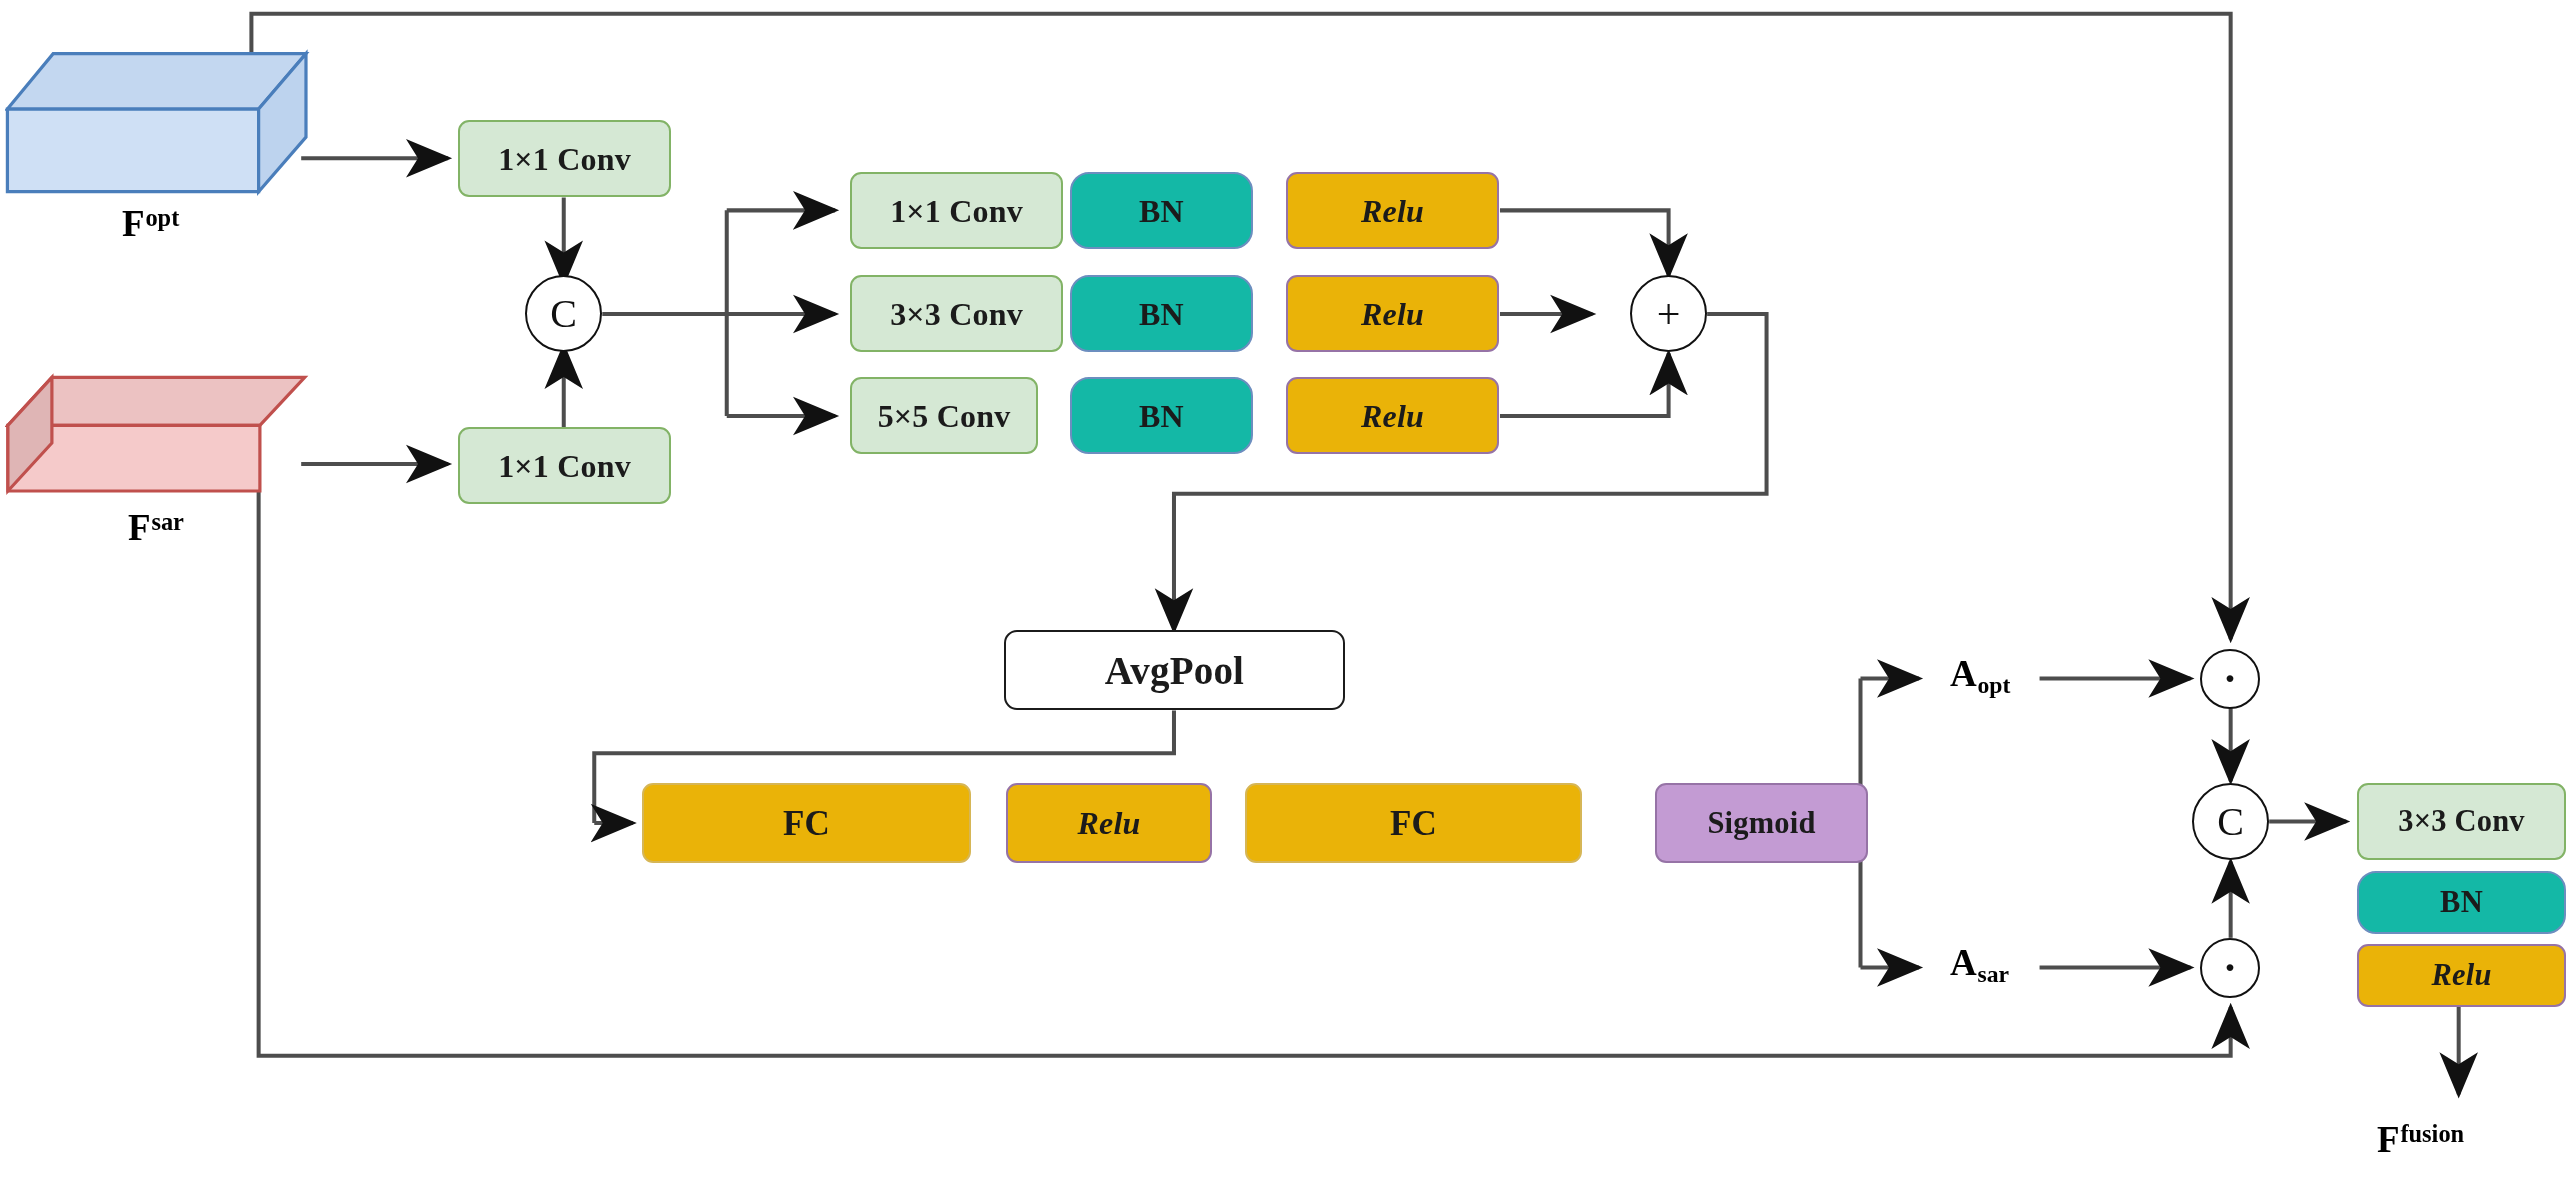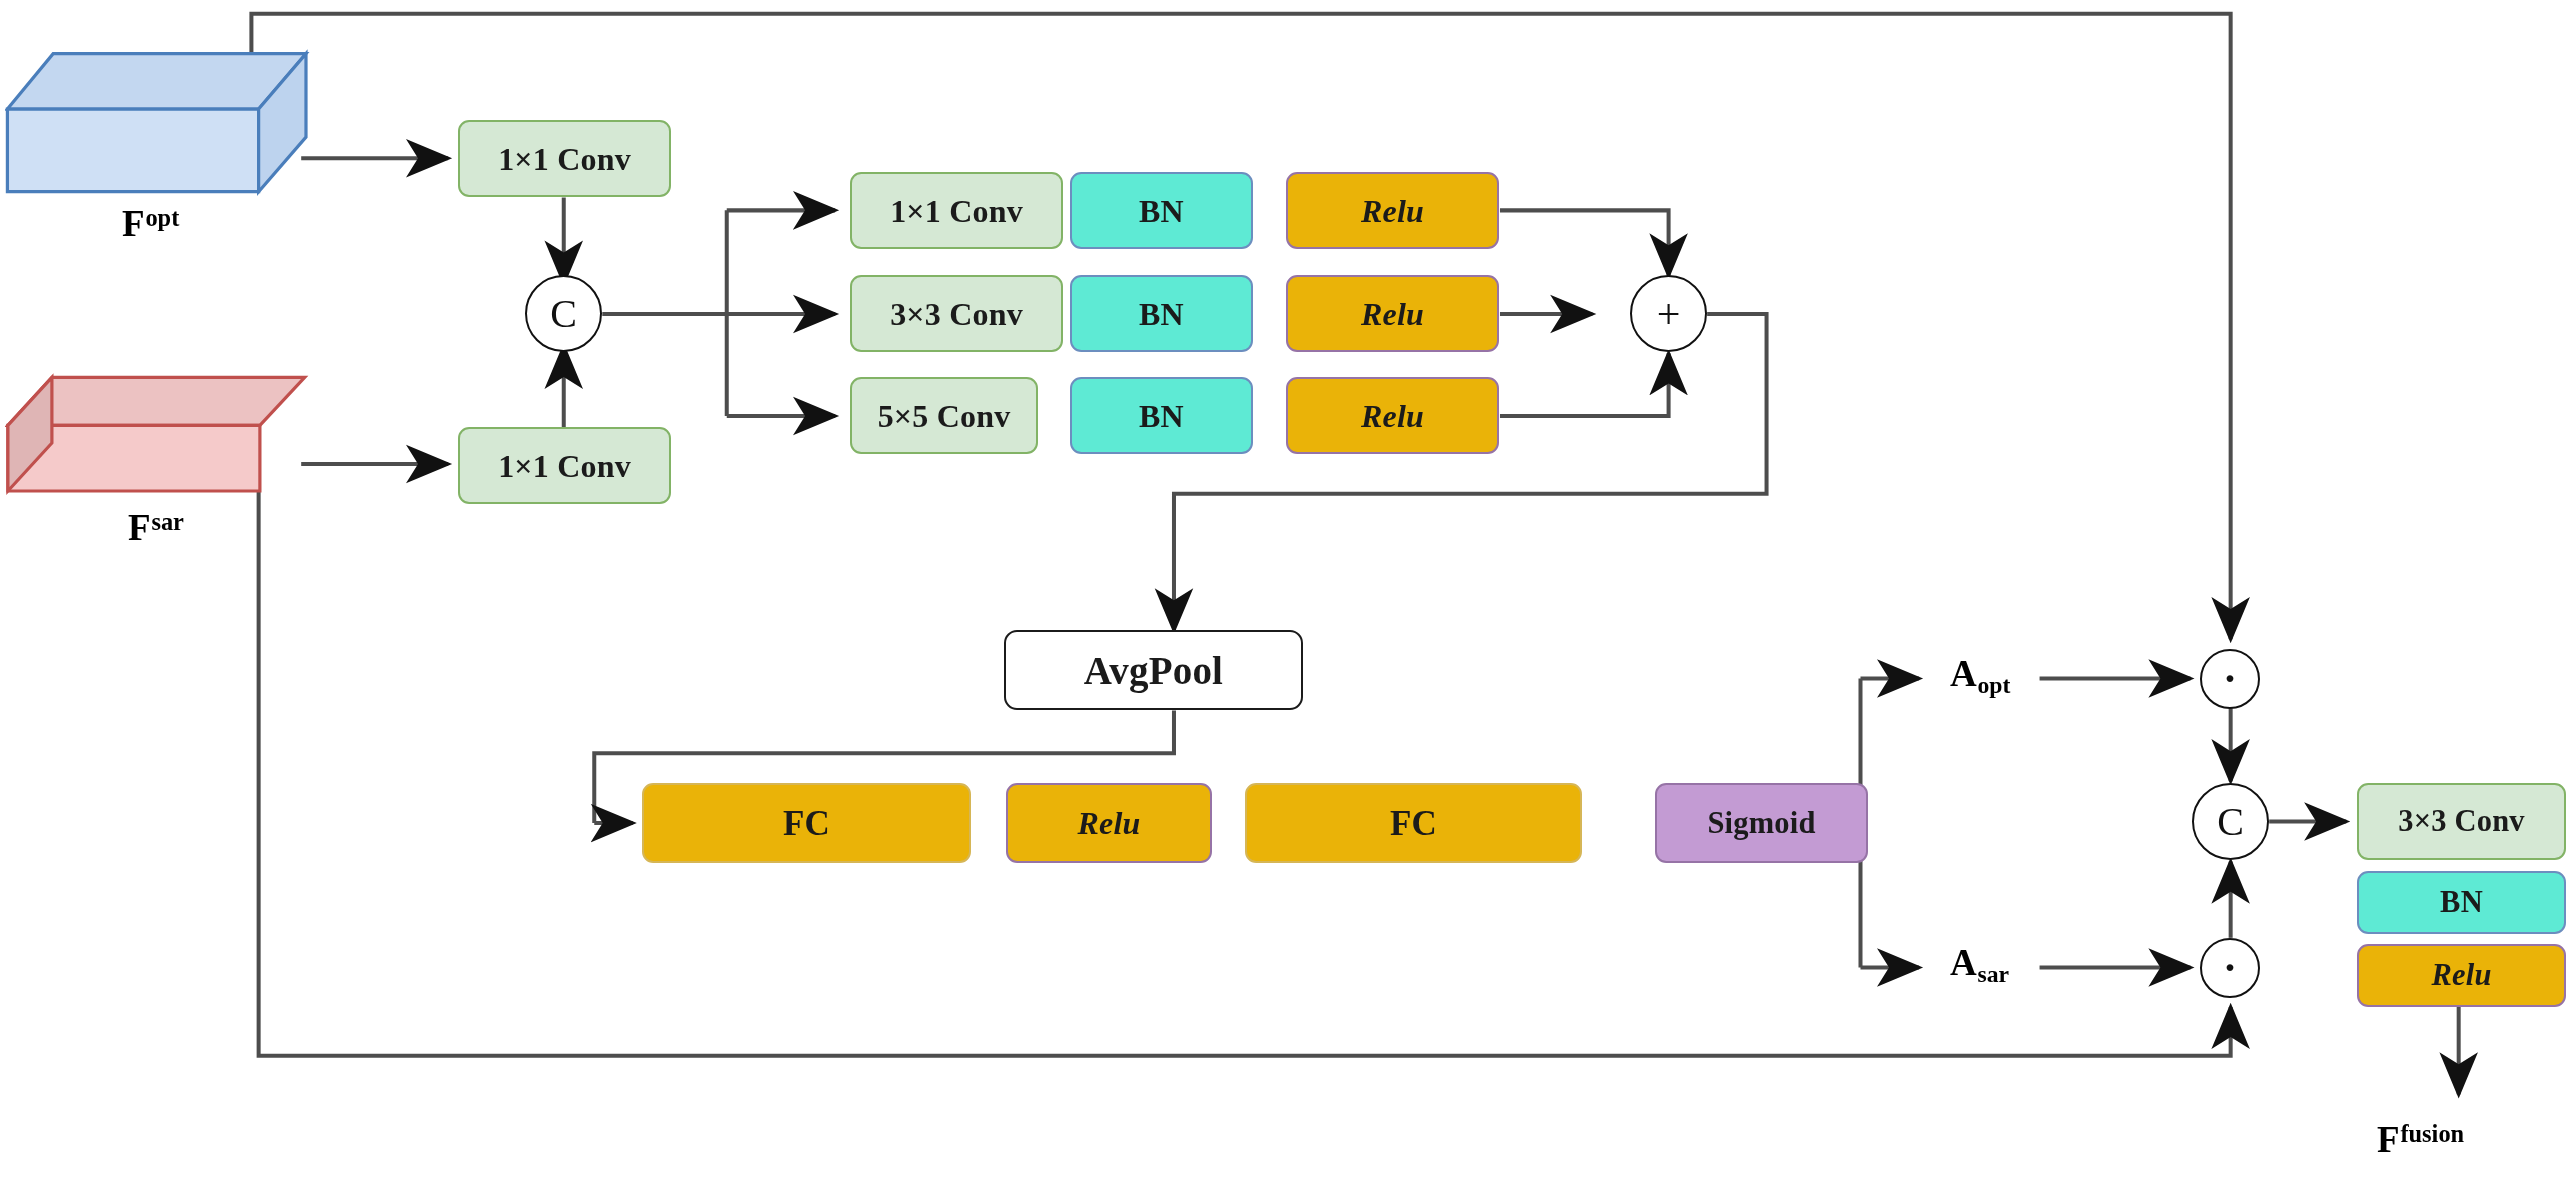--- a/index.html
+++ b/index.html
@@ -3,21 +3,21 @@
 <meta charset="utf-8">
 <style>
   html,body{margin:0;padding:0;background:#ffffff;}
   body{font-family:"Liberation Serif", serif;}
   #stage{position:relative;width:2576px;height:1202px;background:#ffffff;overflow:hidden;}
   #wires{position:absolute;left:0;top:0;width:2576px;height:1202px;}
   .node{position:absolute;box-sizing:border-box;display:flex;align-items:center;justify-content:center;
         border-radius:11.2px;border-width:2.4px;border-style:solid;font-weight:bold;color:#1b1b1b;
         font-family:"Liberation Serif", serif;letter-spacing:0.2px;text-align:center;line-height:1;}
   .green{background:#d5e8d4;border-color:#82b366;font-family:Liberation Serif, serif;}
-  .blue {background:#5eead4;border-color:#6c8ebf;}
+  .blue {background:#14b8a6;border-color:#6c8ebf;border-radius:19px;}
   .purple{background:#eab308;border-color:#9673a6;font-style:italic;}
   .yellow{background:#eab308;border-color:#d6b656;}
   .deep-purple{background:#c39bd3;border-color:#9673a6;}
   .plain{background:#ffffff;border-color:#1b1b1b;border-width:2.4px;border-radius:13px;}
   .label{position:absolute;font-family:"Liberation Serif", serif;font-weight:bold;color:#000;
          white-space:nowrap;display:flex;align-items:baseline;}
   .label sup{font-size:.66em;font-weight:bold;vertical-align:super;line-height:0;position:relative;top:-.42em;margin-left:0.8px;}
   .label sub{font-size:.64em;font-weight:bold;line-height:0;position:relative;top:.30em;margin-left:0.8px;}
   .opnode{position:absolute;border:2.4px solid #111;border-radius:50%;background:#fff;
           display:flex;align-items:center;justify-content:center;
@@ -128,21 +128,21 @@
   <div class="node green" style="left:850px;top:275px;width:213px;height:77px;font-size:32px;">3×3 Conv</div>
   <div class="node blue" style="left:1070px;top:275px;width:183px;height:77px;font-size:32px;">BN</div>
   <div class="node purple" style="left:1286px;top:275px;width:213px;height:77px;font-size:32px;">Relu</div>
 
   <div class="node green" style="left:850px;top:377px;width:188px;height:77px;font-size:32px;">5×5 Conv</div>
   <div class="node blue" style="left:1070px;top:377px;width:183px;height:77px;font-size:32px;">BN</div>
   <div class="node purple" style="left:1286px;top:377px;width:213px;height:77px;font-size:32px;">Relu</div>
 
   <div class="opnode" style="left:1630px;top:275px;width:77px;height:77px;font-size:42px;font-weight:normal;">+</div>
 
-  <div class="node plain" style="left:1004px;top:630px;width:299px;height:80px;font-size:39px;">AvgPool</div>
+  <div class="node plain" style="left:1004px;top:630px;width:341px;height:80px;font-size:39px;">AvgPool</div>
 
   <div class="node yellow" style="left:642px;top:783px;width:329px;height:80px;font-size:35px;">FC</div>
   <div class="node purple" style="left:1006px;top:783px;width:206px;height:80px;font-size:32px;">Relu</div>
   <div class="node yellow" style="left:1245px;top:783px;width:337px;height:80px;font-size:35px;">FC</div>
   <div class="node deep-purple" style="left:1655px;top:783px;width:213px;height:80px;font-size:30.5px;">Sigmoid</div>
 
   <div class="label" style="left:1950px;top:652px;font-size:37px;">
     <span>A</span>
       <sub>opt</sub>
   </div>

